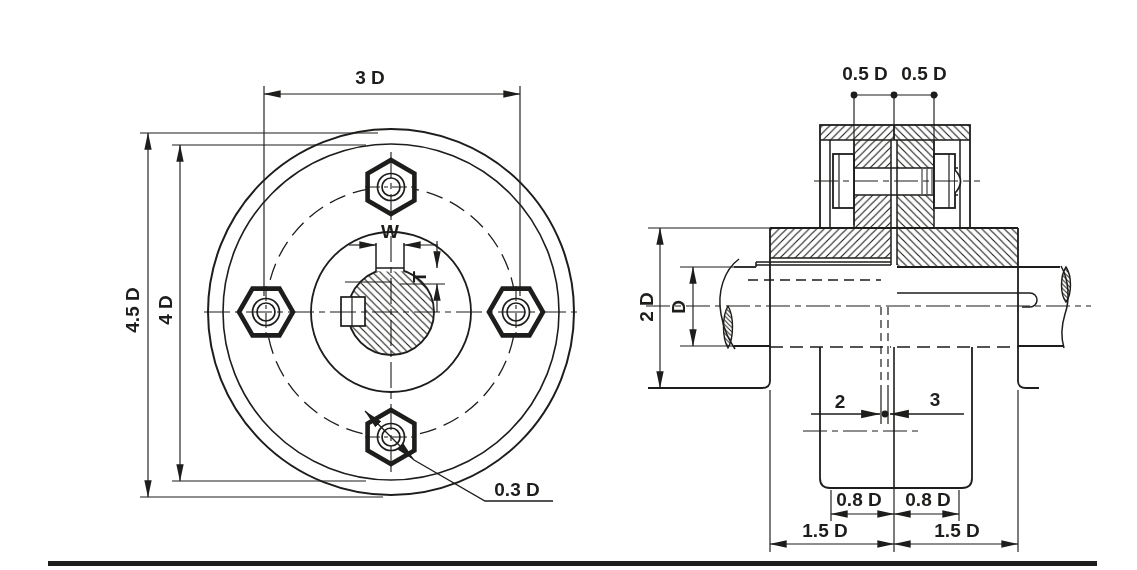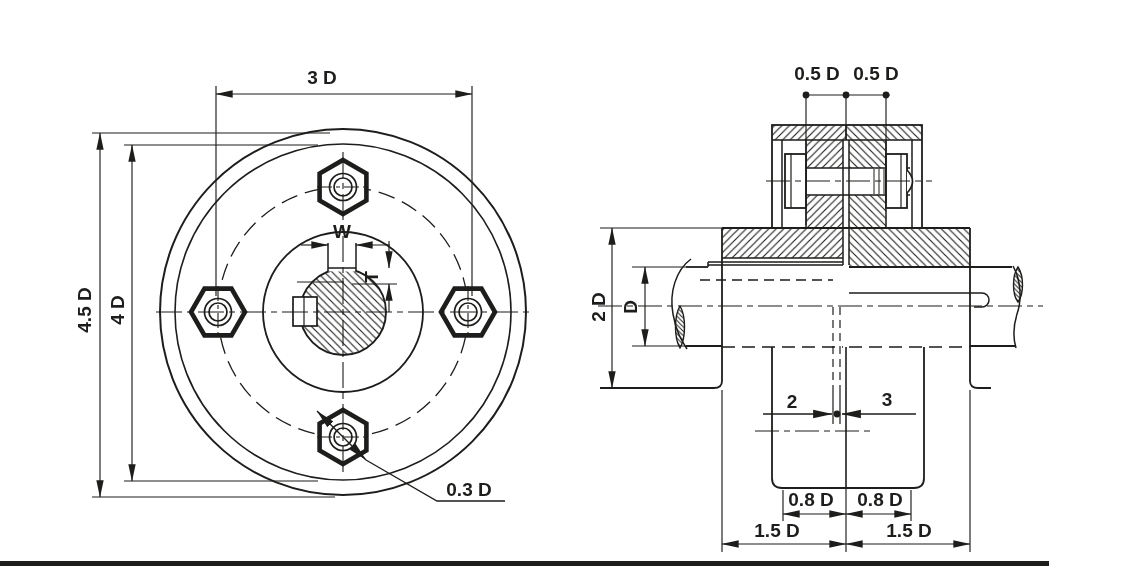--- a/index.html
+++ b/index.html
@@ -1,17 +1,17 @@
 <!DOCTYPE html>
 <html><head>
 <meta charset="utf-8">
 <style>
   html,body{margin:0;padding:0;background:#ffffff;}
   .page{position:relative;width:1049px;height:570px;background:#ffffff;overflow:hidden;
-        font-family:"Liberation Sans",sans-serif;}
+        font-family:"Liberation Sans",sans-serif;padding-left:48px;}
   svg text{font-family:"Liberation Sans",sans-serif;font-size:19px;font-weight:600;fill:#1d1d1b;}
 </style>
 </head>
 <body>
 
 <div class="page">
 <svg width="1137" height="570" viewBox="0 0 1137 570">
   <defs>
     <marker id="arr" viewBox="0 0 12 6" refX="11.6" refY="3" markerWidth="15" markerHeight="7.5" orient="auto-start-reverse">
       <path d="M0,0.45 L11.9,3 L0,5.55 Z" fill="#1d1d1b"></path>

